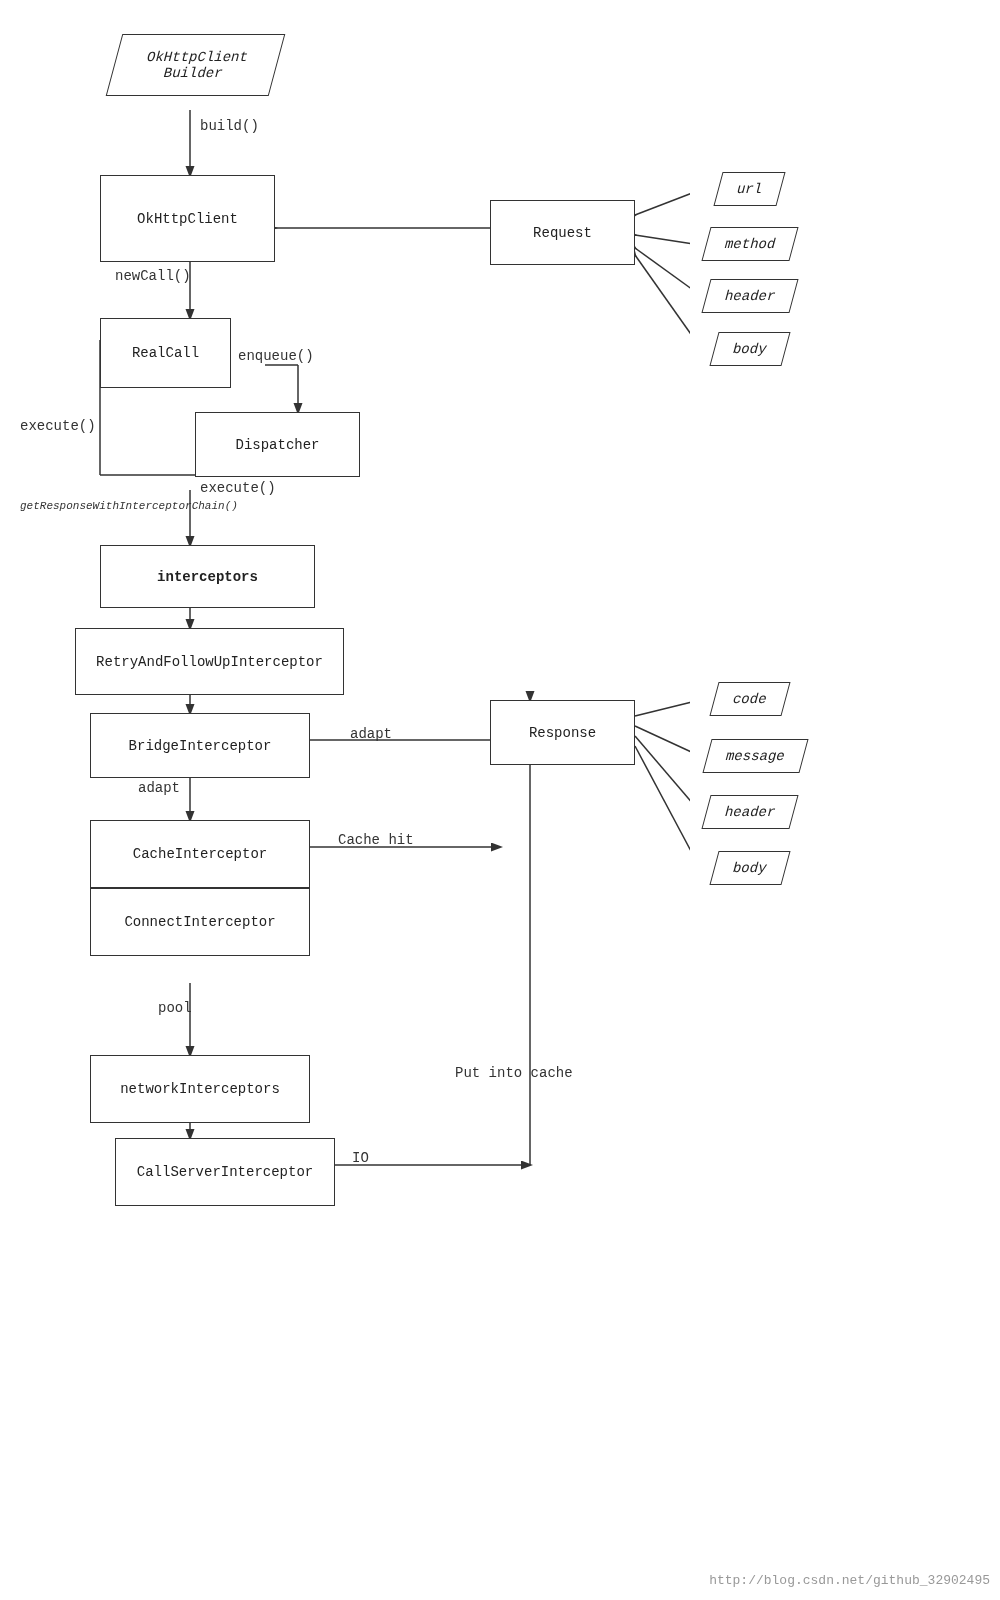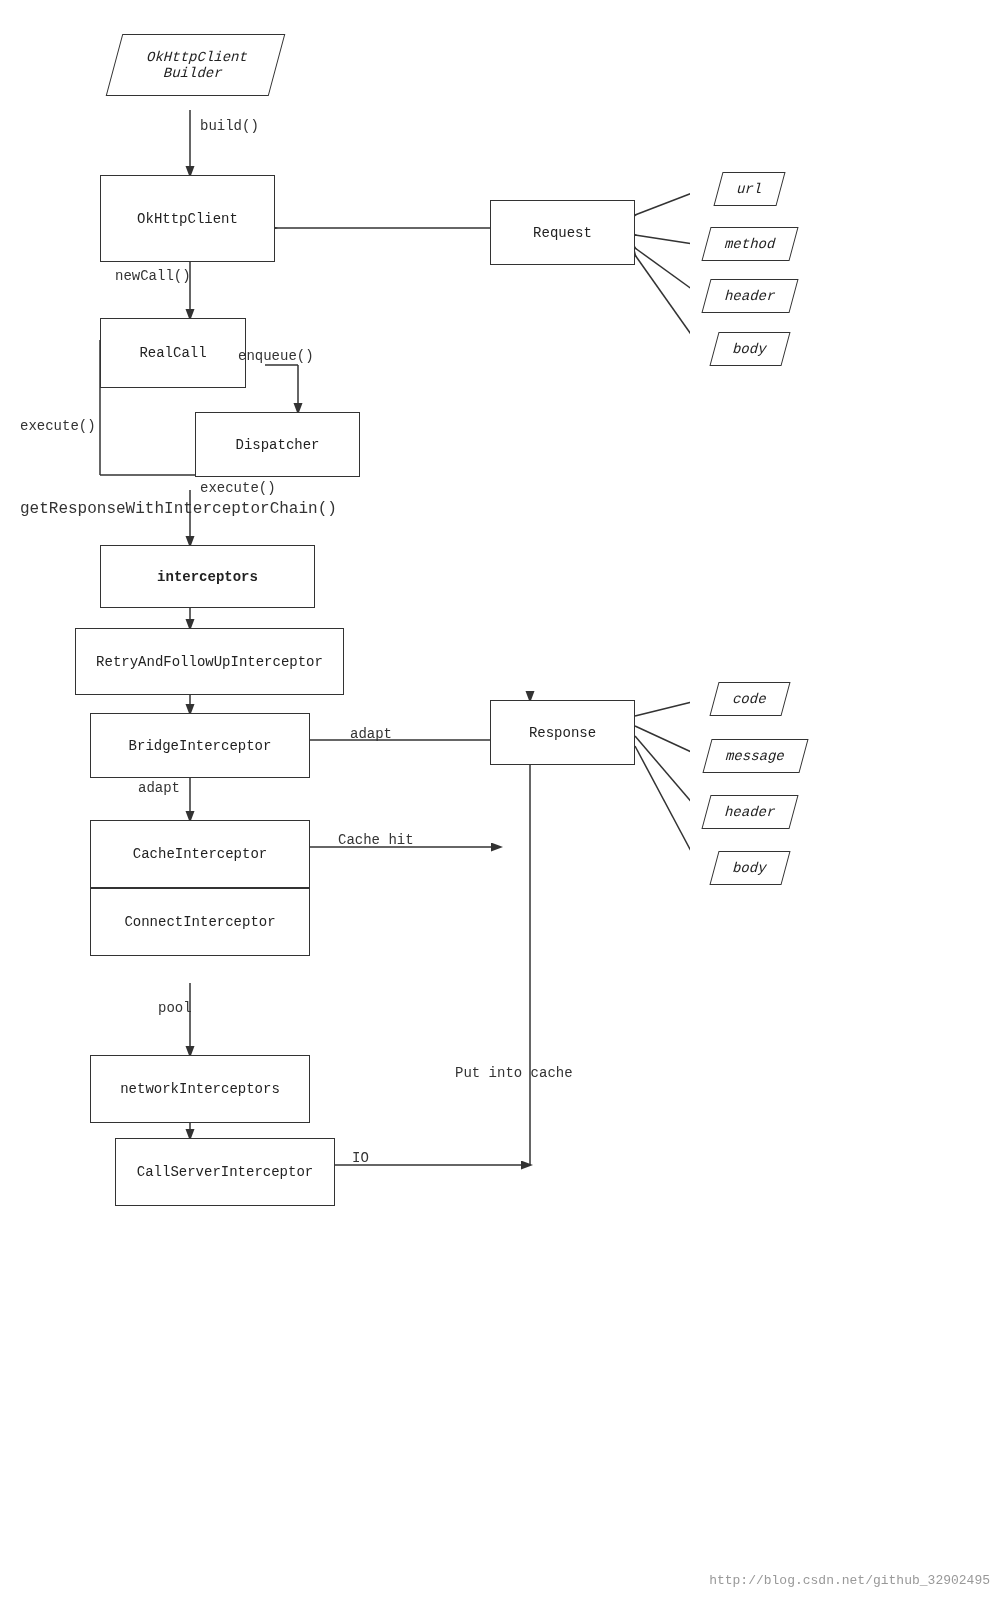--- a/index.html
+++ b/index.html
@@ -159,35 +159,35 @@
   </div>
 
   <div class="label" style="left:200px; top:118px;">build()</div>
 
   <div class="box" style="left:100px; top:175px; width:175px; height:87px;">
     <span>OkHttpClient</span>
   </div>
 
   <div class="label" style="left:115px; top:268px;">newCall()</div>
 
-  <div class="box" style="left:100px; top:318px; width:146px; height:70px;">
+  <div class="box" style="left:100px; top:318px; width:131px; height:70px;">
     <span>RealCall</span>
   </div>
 
   <div class="label" style="left:238px; top:348px;">enqueue()</div>
 
   <div class="label" style="left:20px; top:418px;">execute()</div>
 
   <div class="box" style="left:195px; top:412px; width:165px; height:65px;">
     <span>Dispatcher</span>
   </div>
 
   <div class="label" style="left:200px; top:480px;">execute()</div>
 
-  <div class="label" style="left:20px; top:500px; font-size:16px;">getResponseWithInterceptorChain()</div>
+  <div class="label" style="left:20px; top:500px; font-size:11px;font-style:italic;">getResponseWithInterceptorChain()</div>
 
   <div class="box" style="left:100px; top:545px; width:215px; height:63px;font-weight:bold;">
     <span>interceptors</span>
   </div>
 
   <div class="box" style="left:75px; top:628px; width:269px; height:67px;">
     <span>RetryAndFollowUpInterceptor</span>
   </div>
 
   <div class="box" style="left:90px; top:713px; width:220px; height:65px;">

